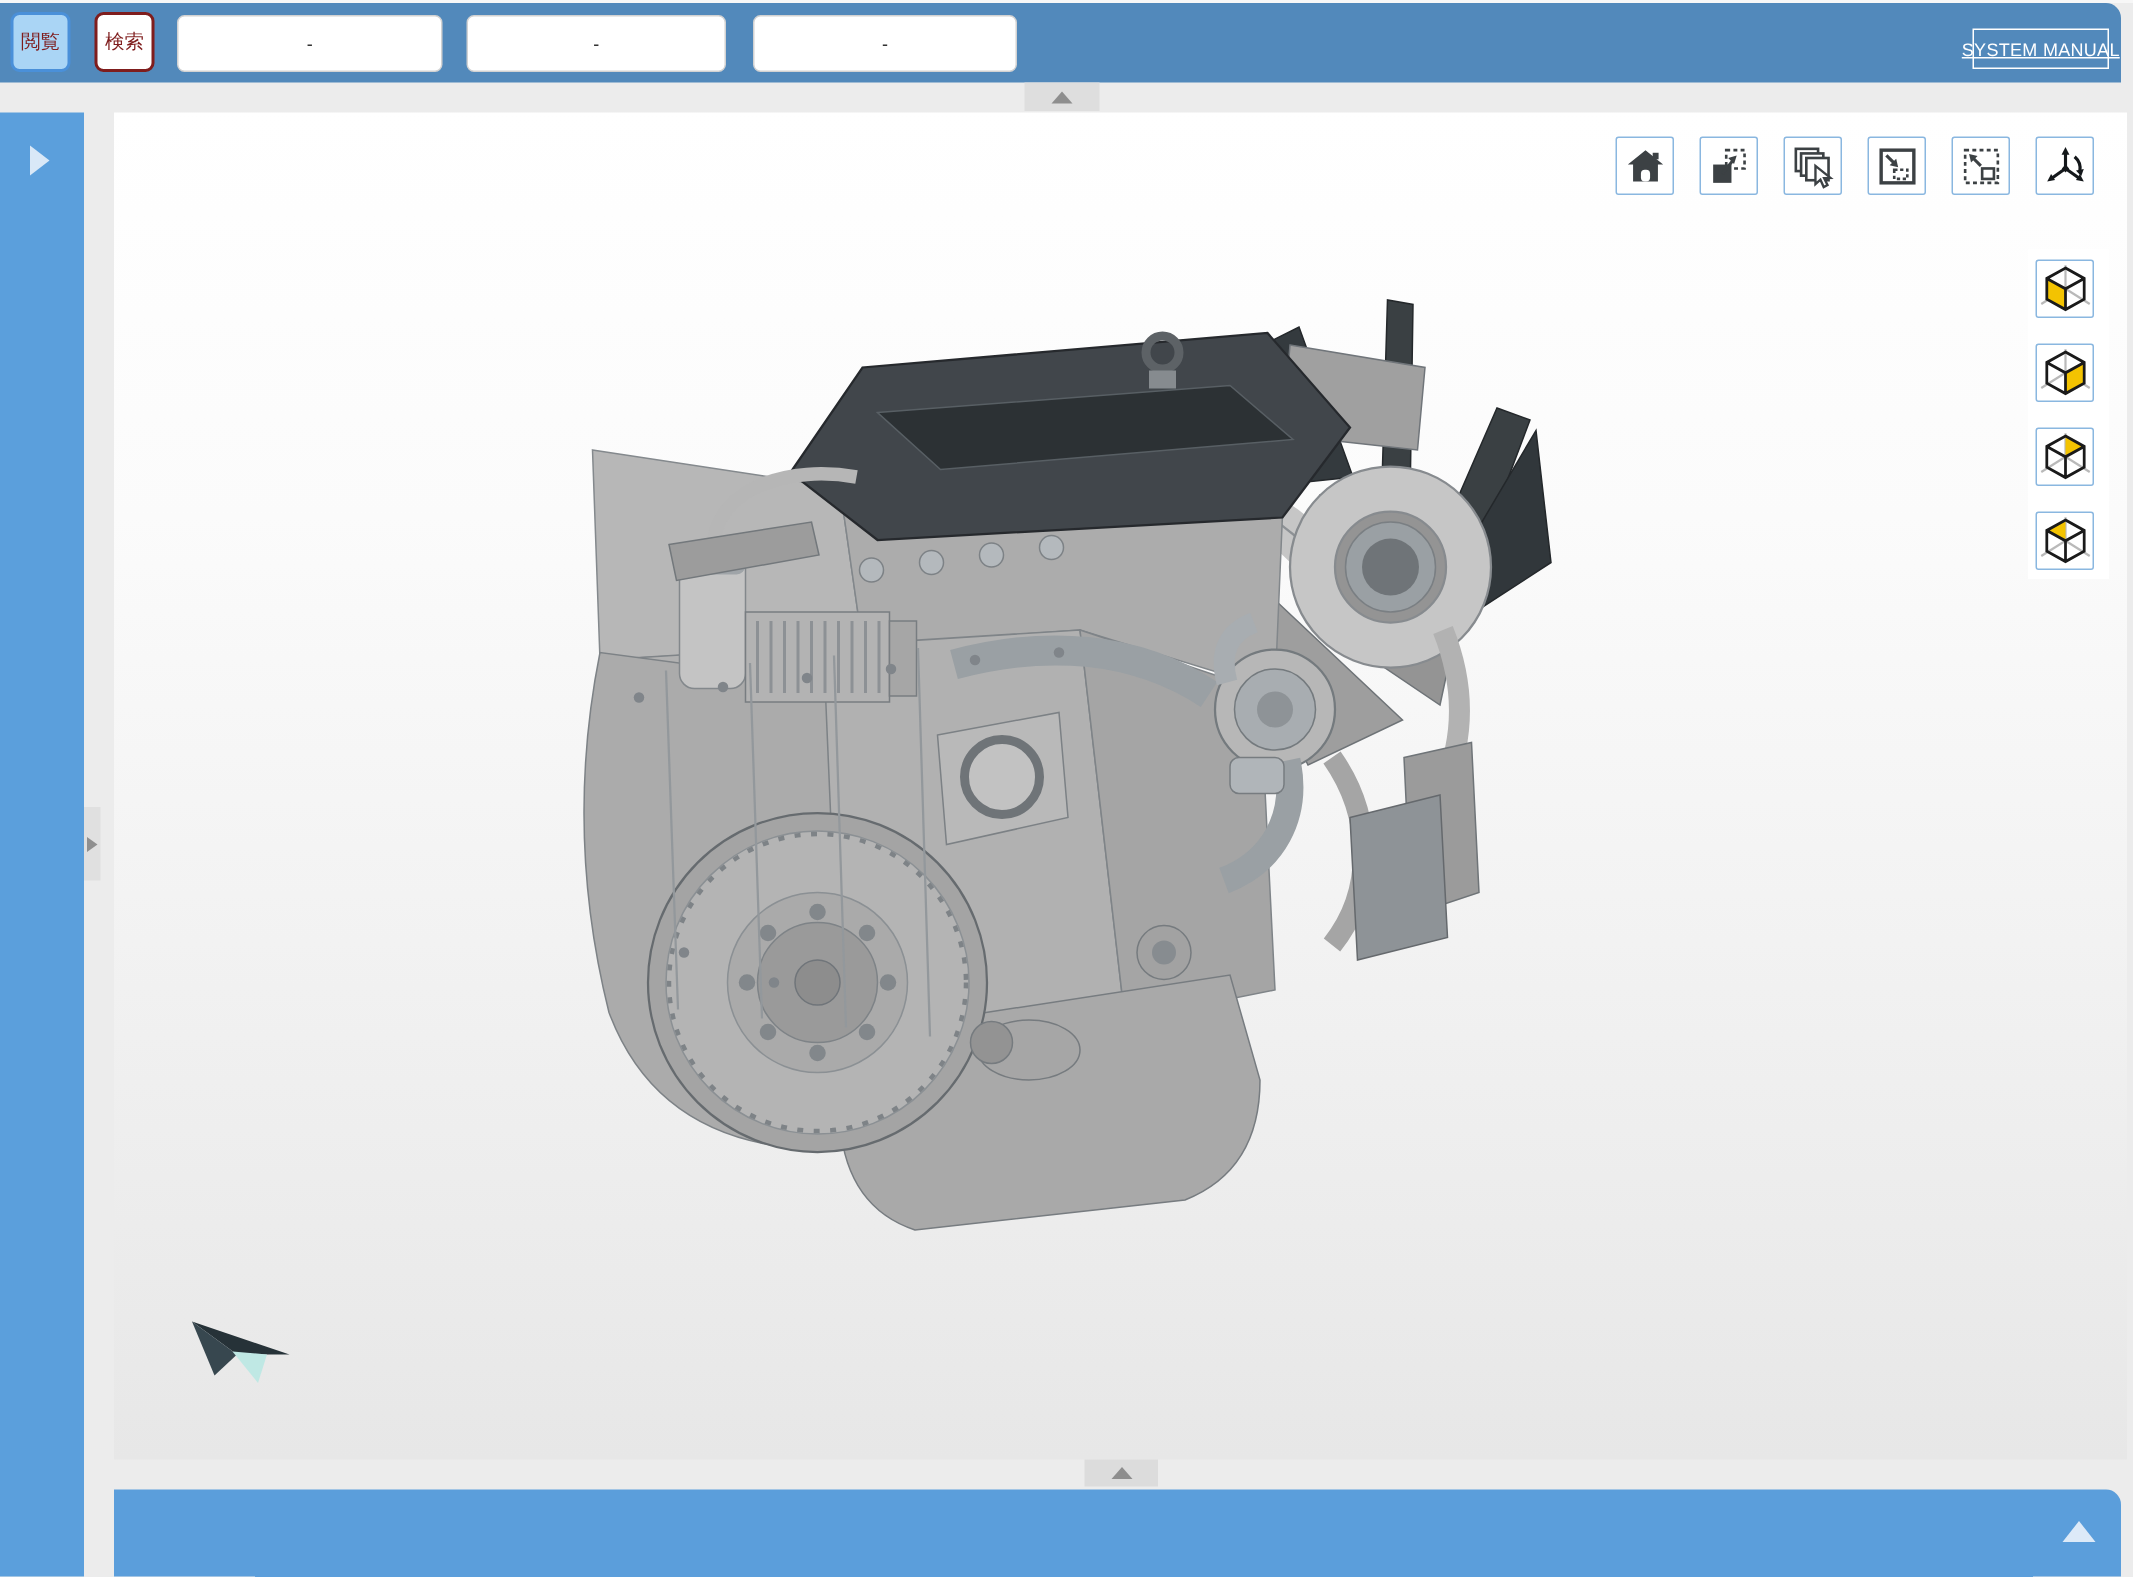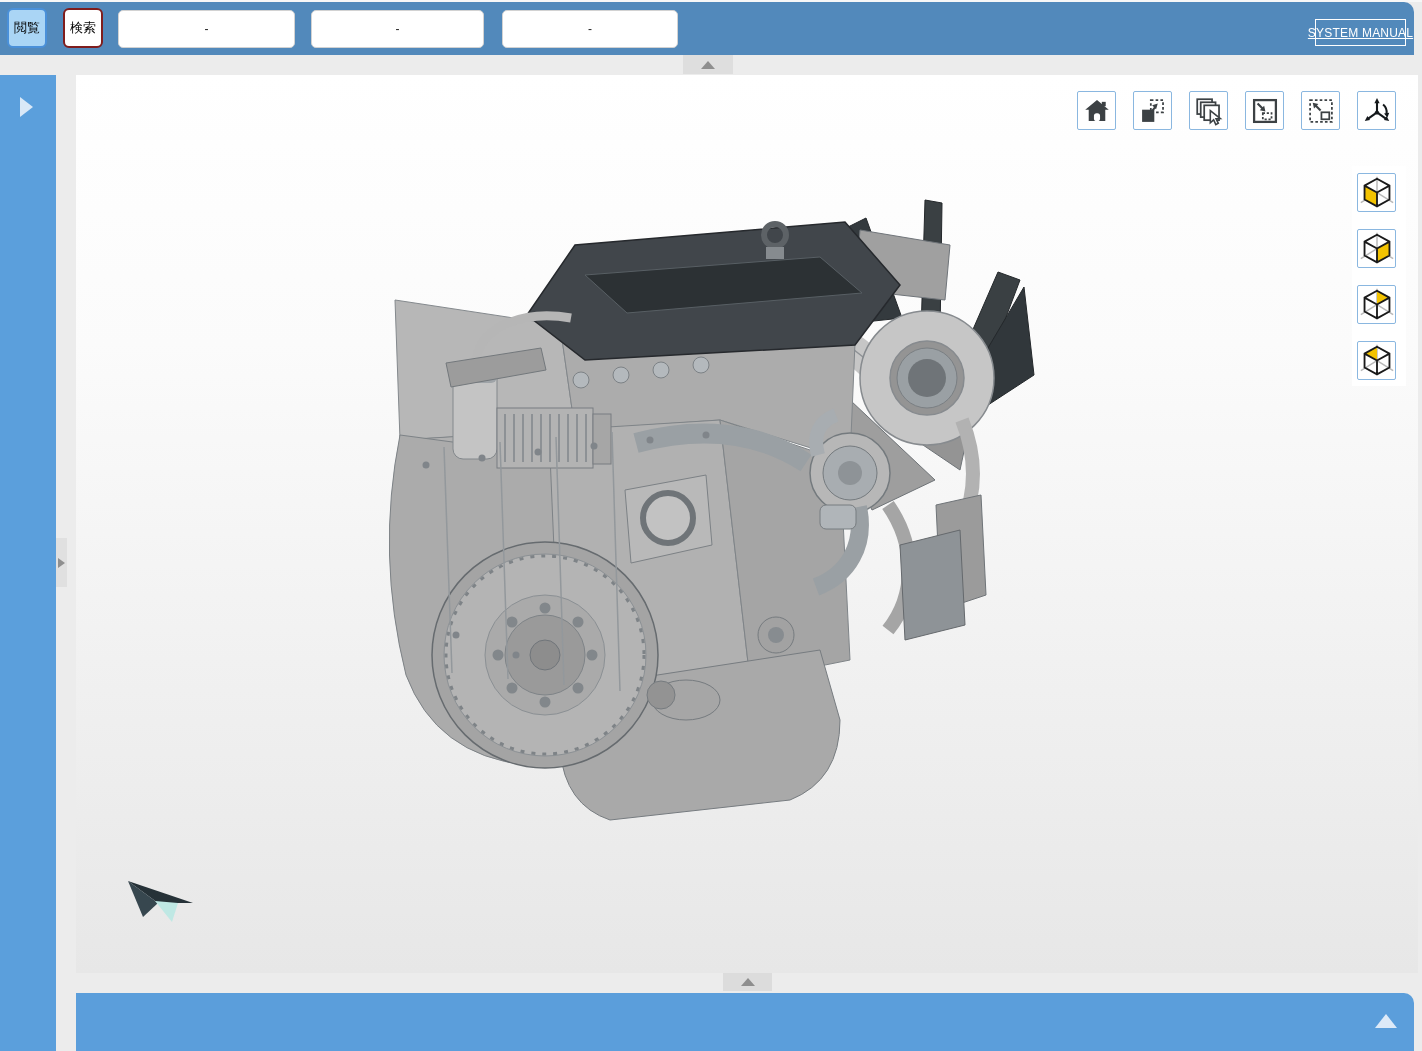--- a/index.html
+++ b/index.html
@@ -7,21 +7,21 @@
     width:1422px;height:1051px;overflow:hidden;position:relative;
     background:#ececec;
     font-family:"Liberation Sans","DejaVu Sans",sans-serif;
   }
   .abs{position:absolute;}
   
   .topstrip{left:0;top:0;width:1422px;height:2px;background:#f7f7f7;}
   .topbar{left:0;top:2px;width:1414px;height:53px;background:#5289bb;border-radius:0 10px 0 0;}
   .tab{
     position:absolute;top:6px;width:40px;height:40px;border-radius:6px;
-    font-size:13px;color:#000000;display:flex;align-items:center;justify-content:center;
+    font-size:13px;color:#7f1d1d;display:flex;align-items:center;justify-content:center;
     cursor:pointer;box-sizing:border-box;padding:0;
   }
   .tab.active{left:7px;background:#aad5f5;border:2px solid #4a90d9;}
   .tab.inactive{left:63px;background:#ffffff;border:2px solid #7f1d1d;}
   .dd{
     position:absolute;top:8px;height:38px;background:#ffffff;border:1px solid #d2d2d2;
     border-radius:5px;display:flex;align-items:center;justify-content:center;
     font-size:12px;color:#222;cursor:pointer;box-sizing:border-box;
   }
   .dd1{left:118px;width:177px;} .dd2{left:311px;width:173px;} .dd3{left:502px;width:176px;}

